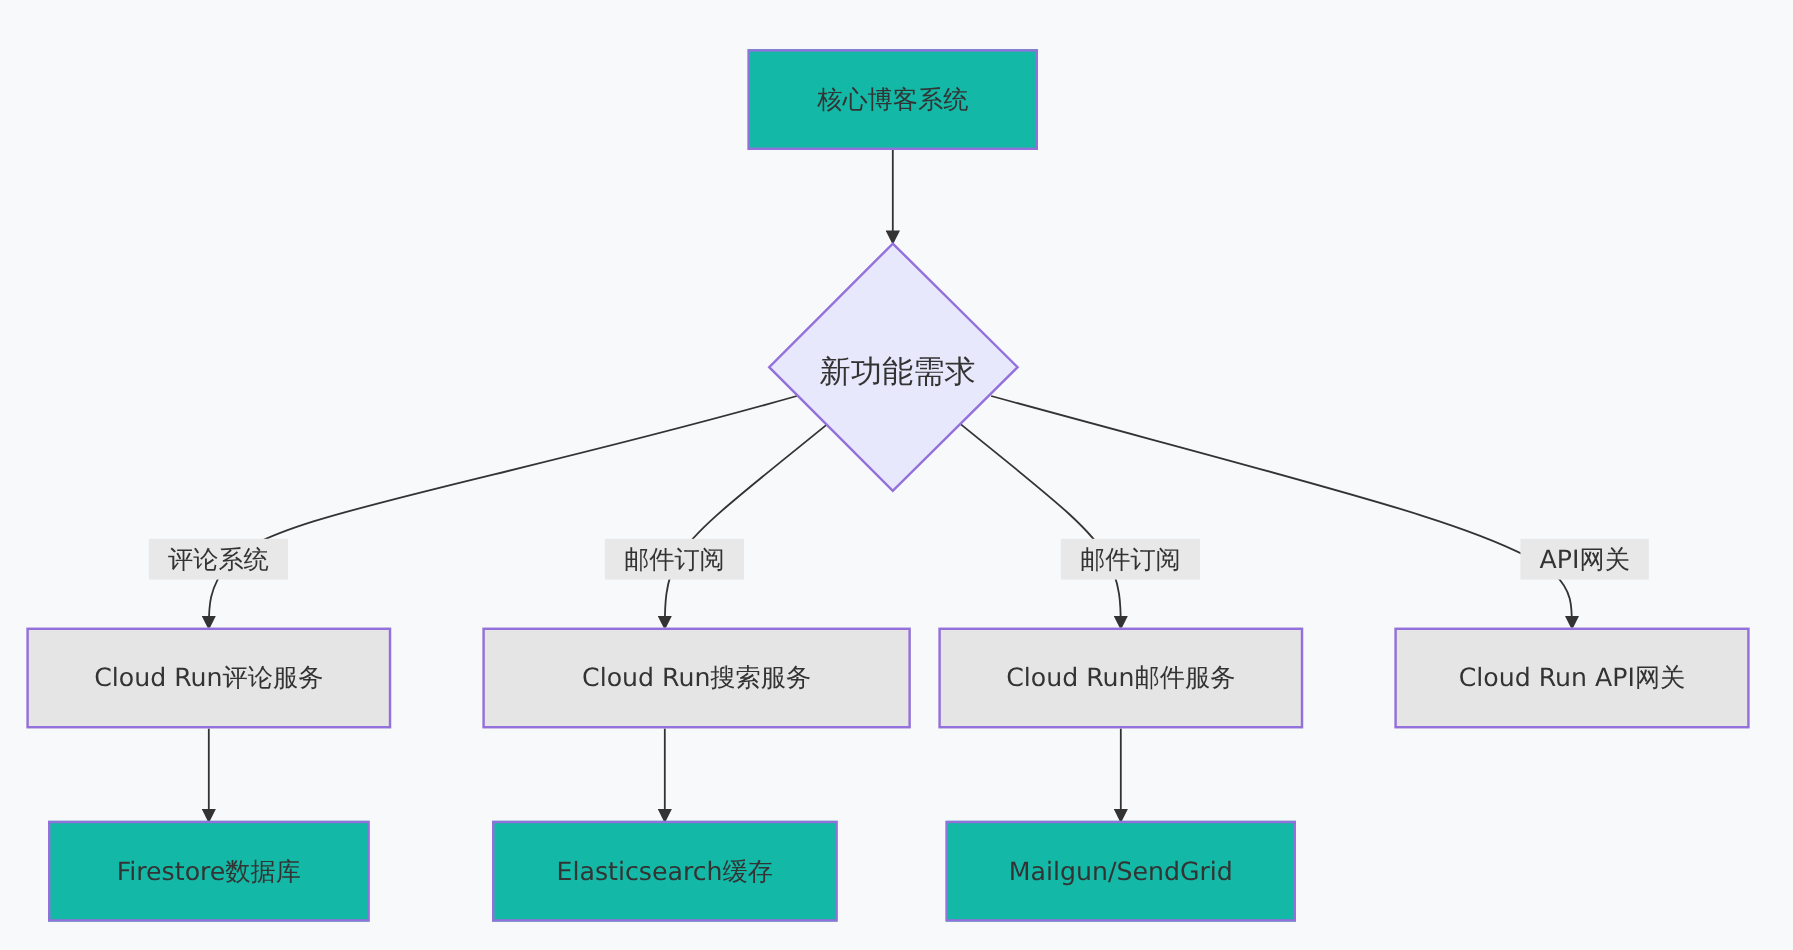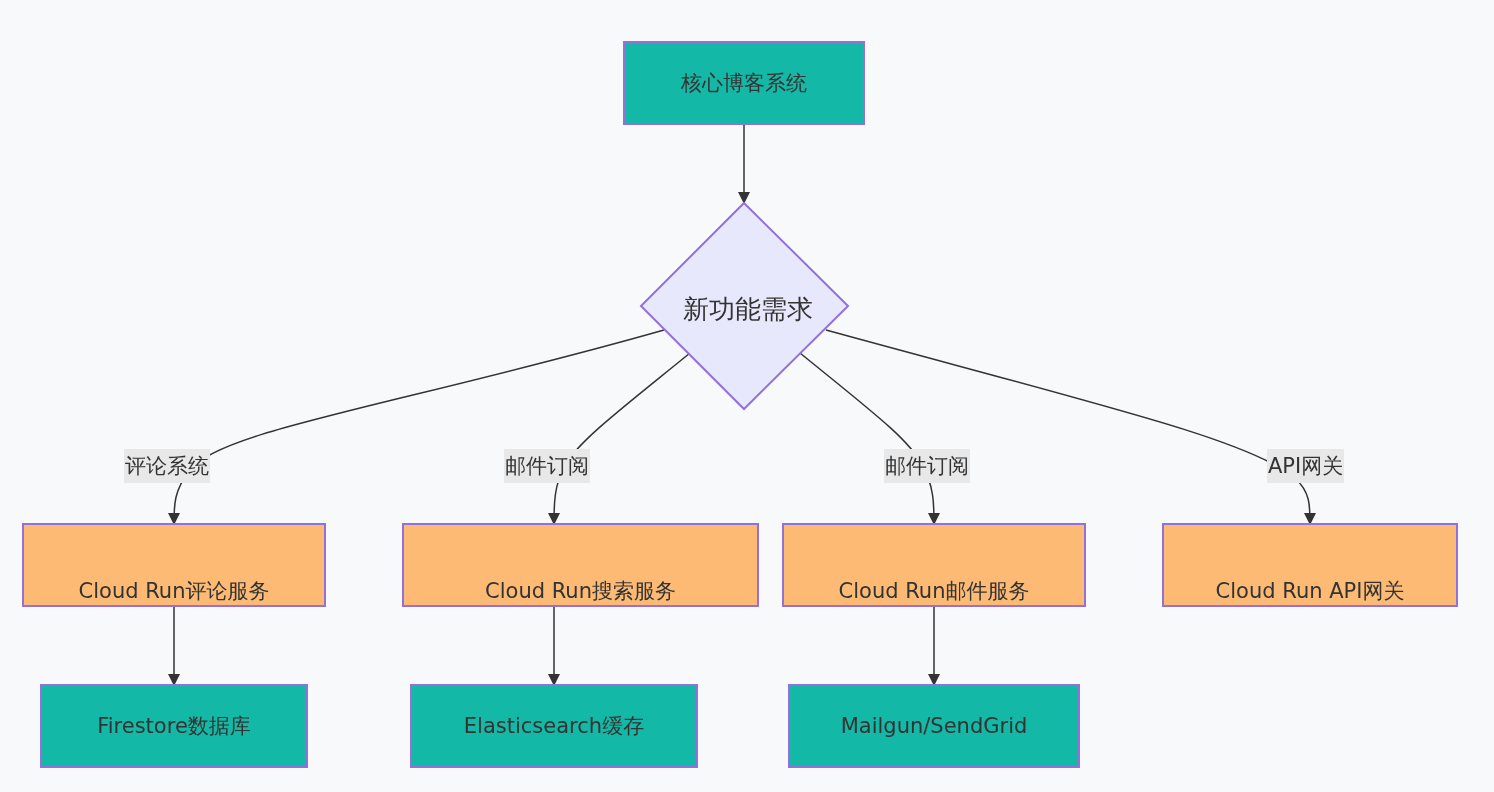--- a/index.html
+++ b/index.html
@@ -2,22 +2,22 @@
 <html><head>
 <meta charset="utf-8">
 <style>
   html, body { margin:0; padding:0; }
   body { width:1494px; height:792px; background:#f8f9fb; position:relative; overflow:hidden;
          font-family:"DejaVu Sans", sans-serif; color:#333; }
   svg.edges { position:absolute; left:0; top:0; }
   .node { position:absolute; box-sizing:border-box; border:2px solid #9370db; display:flex;
           align-items:center; justify-content:center; font-size:21px; color:#333; }
   .lav { background:#14b8a6; }
-  .cyan { background:#fdba74;align-items:flex-end; }
-  .label { position:absolute; background:#e8e8e8; font-size:21px; color:#333; padding:0 1px; line-height:34px; }
+  .cyan { background:#e5e5e5; }
+  .label { position:absolute; background:#e8e8e8; font-size:21px; color:#333; padding:0 16px; line-height:34px; }
   .dtext { position:absolute; font-size:26px; color:#333; }
 </style>
 </head>
 <body>
 
 <svg class="edges" width="1494" height="792">
   <defs>
     <marker id="arr" markerWidth="12" markerHeight="12" refX="10" refY="6" orient="auto" markerUnits="userSpaceOnUse">
       <path d="M0,0 L12,6 L0,12 z" fill="#333"></path>
     </marker>

